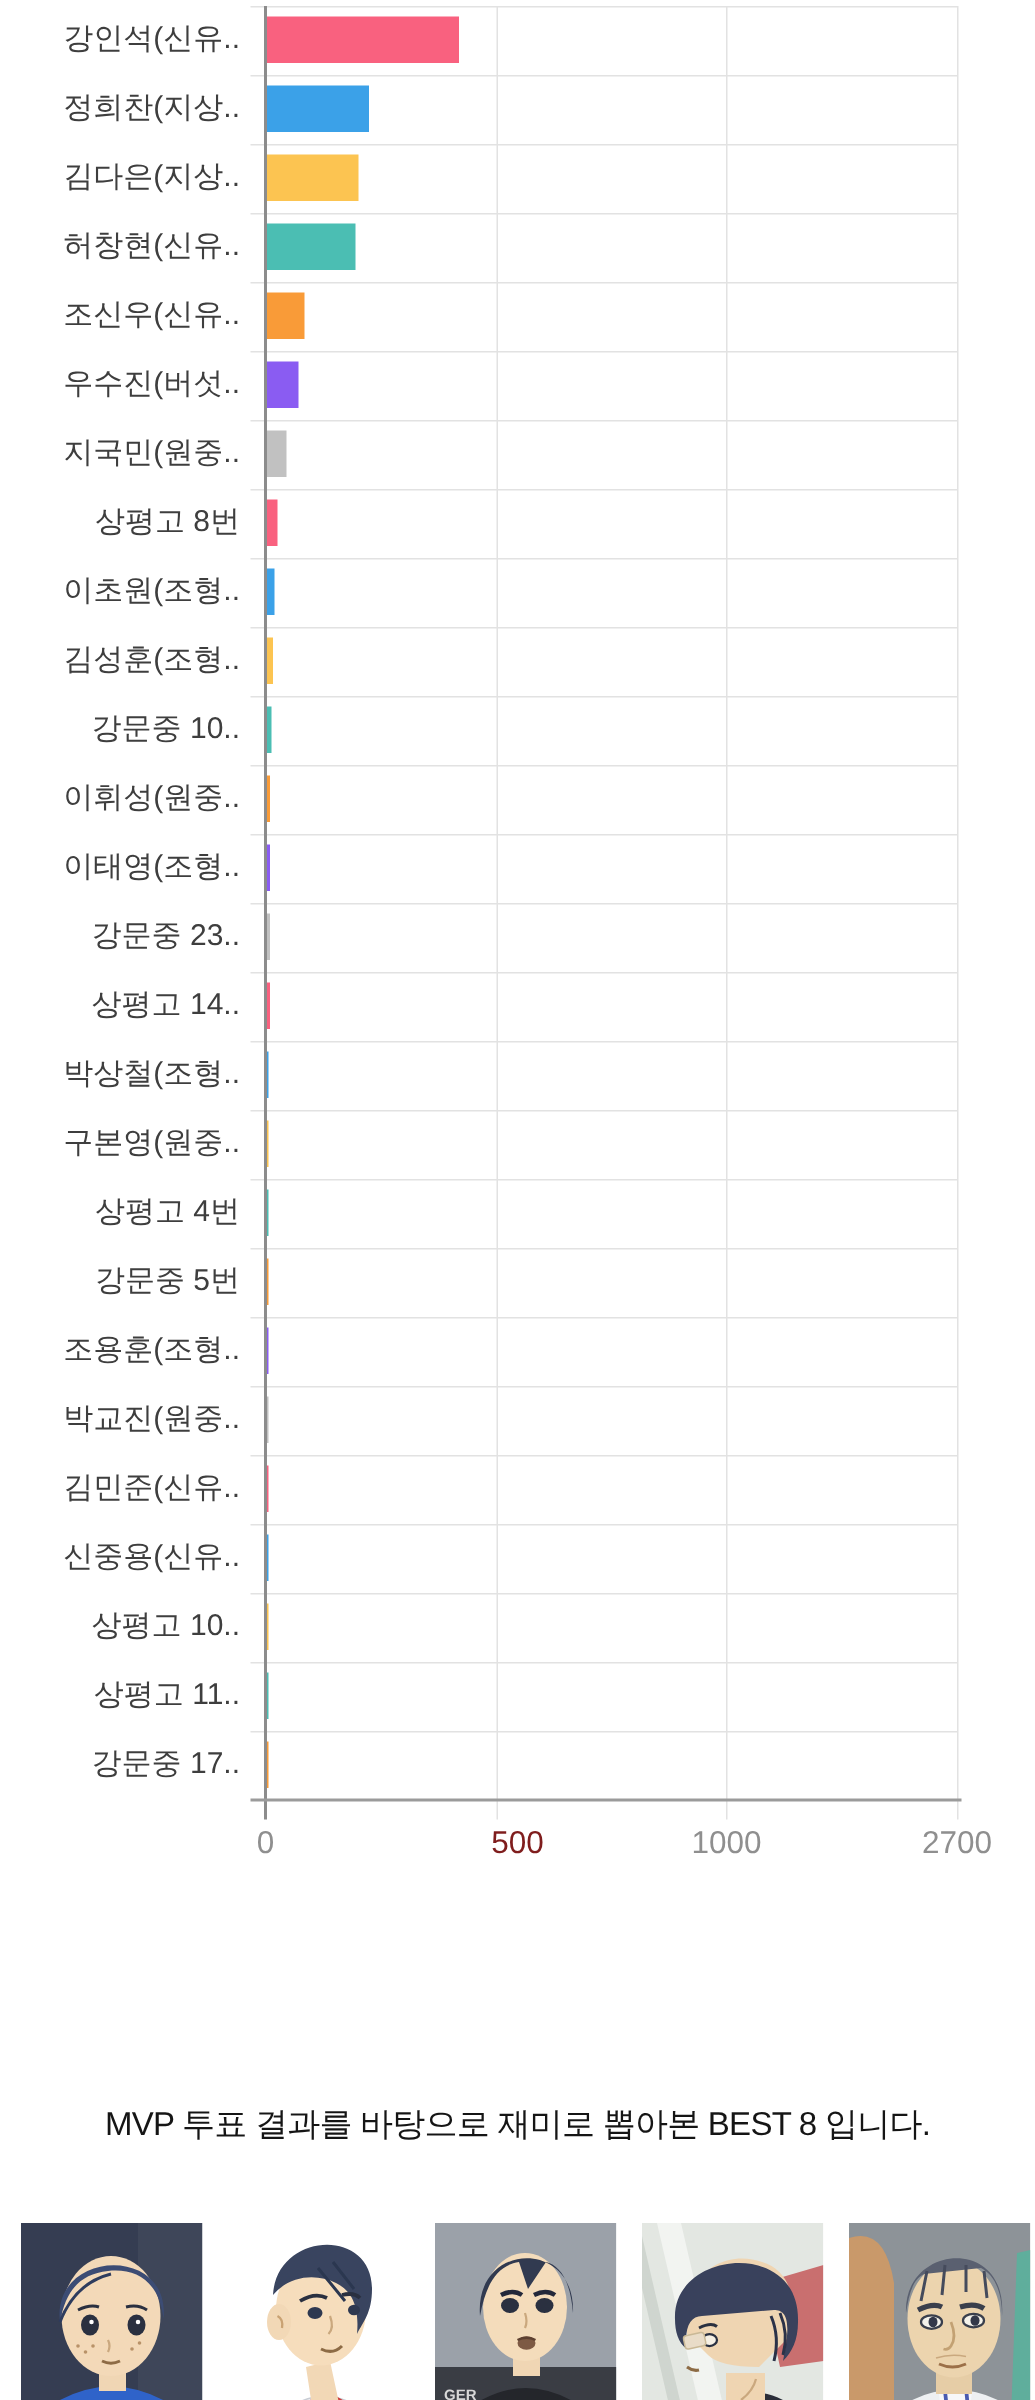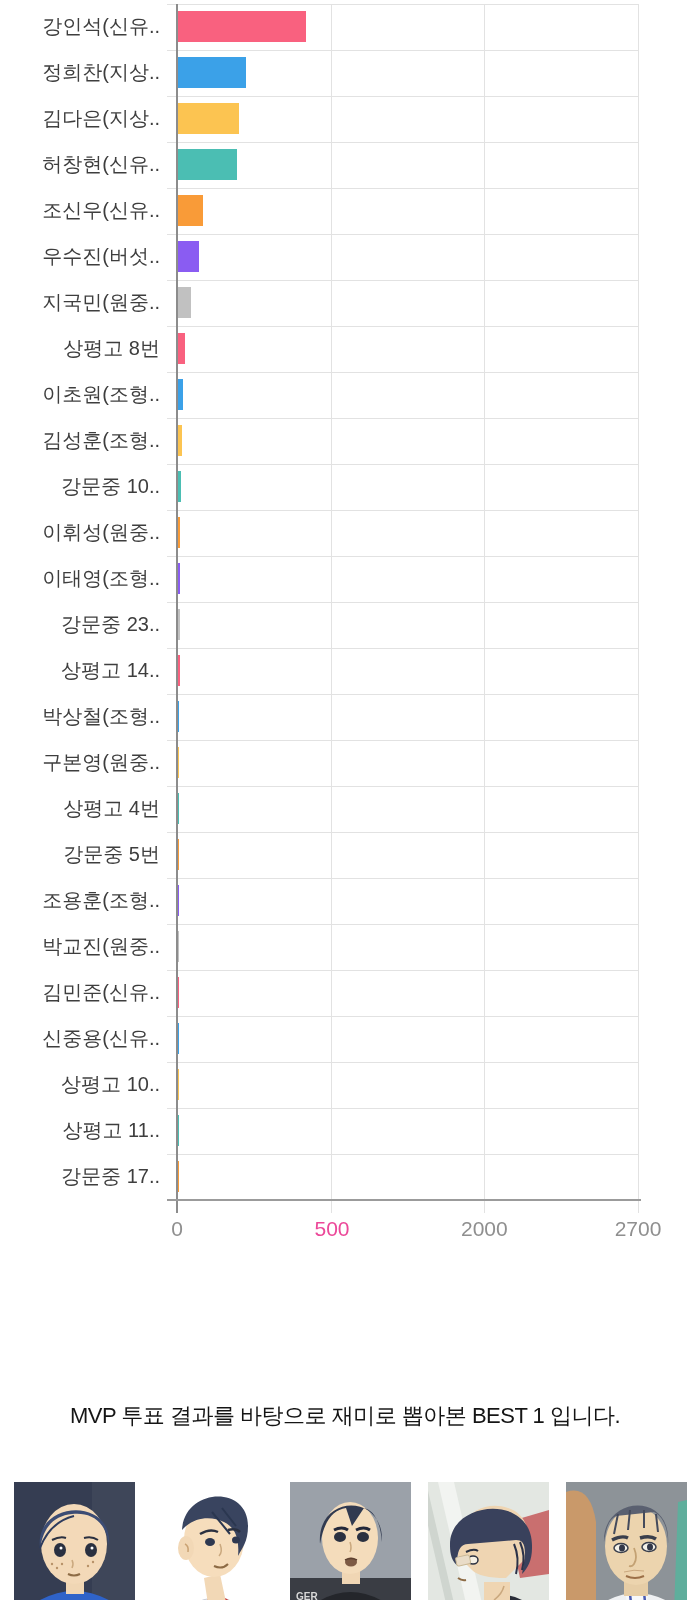--- a/index.html
+++ b/index.html
@@ -31,23 +31,23 @@
   .portrait  { position:absolute; top:0; width:121px; height:130px; overflow:hidden; }
   .portrait svg { display:block; }
 </style>
 </head>
 <body>
 
 <div class="chart">
   <div class="plot" id="plot">
       <div class="x-tick" style="left: 0px; color: rgb(143, 143, 143);">0</div>
       <div class="vgrid" style="left: 153.667px; background: rgb(226, 226, 226);"></div>
-      <div class="x-tick" style="left: 155px; color: #ec4899;">500</div>
+      <div class="x-tick" style="left: 168px; color: #7f1d1d;">500</div>
       <div class="vgrid" style="left: 307.333px; background: rgb(226, 226, 226);"></div>
-      <div class="x-tick" style="left: 307.333px; color: rgb(143, 143, 143);">2000</div>
+      <div class="x-tick" style="left: 307.333px; color: rgb(143, 143, 143);">1000</div>
       <div class="vgrid" style="left: 461px; background: rgb(226, 226, 226);"></div>
       <div class="x-tick" style="left: 461px; color: rgb(143, 143, 143);">2700</div>
       <div class="hgrid" style="top: 0px; background: rgb(226, 226, 226);"></div>
       <div class="bar" style="top: 7px; width: 127.54px; background: rgb(249, 97, 127);"></div>
       <div class="row-label" style="top: 7px; color: rgb(62, 62, 62);">강인석(신유..</div>
       <div class="hgrid" style="top: 46px; background: rgb(226, 226, 226);"></div>
       <div class="bar" style="top: 53px; width: 67.61px; background: rgb(59, 161, 232);"></div>
       <div class="row-label" style="top: 53px; color: rgb(62, 62, 62);">정희찬(지상..</div>
       <div class="hgrid" style="top: 92px; background: rgb(226, 226, 226);"></div>
       <div class="bar" style="top: 99px; width: 60.54px; background: rgb(252, 196, 81);"></div>
@@ -119,21 +119,21 @@
       <div class="bar" style="top: 1111px; width: 0.31px; background: rgb(75, 190, 179);"></div>
       <div class="row-label" style="top: 1111px; color: rgb(62, 62, 62);">상평고 11..</div>
       <div class="hgrid" style="top: 1150px; background: rgb(226, 226, 226);"></div>
       <div class="bar" style="top: 1157px; width: 0.31px; background: rgb(249, 155, 56);"></div>
       <div class="row-label" style="top: 1157px; color: rgb(62, 62, 62);">강문중 17..</div>
       <div class="yaxis" style="background: rgb(140, 140, 140);"></div>
       <div class="xaxis" style="top: 1195px;"></div>
     </div>
 </div>
 
-<div class="caption">MVP 투표 결과를 바탕으로 재미로 뽑아본 BEST 1 입니다.</div>
+<div class="caption">MVP 투표 결과를 바탕으로 재미로 뽑아본 BEST 8 입니다.</div>
 
 <div class="portraits">
 
   <div class="portrait" style="left:10px">
     <svg width="121" height="130" viewBox="0 0 121 130" xmlns="http://www.w3.org/2000/svg">
       <rect width="121" height="130" fill="#353d52"></rect>
       <rect x="78" width="43" height="130" fill="#3e4659"></rect>
       <path d="M8,130 Q60,88 113,130 Z" fill="#2f63c9"></path>
       <rect y="118" width="121" height="12" fill="#2f63c9"></rect>
       <path d="M52,96 h18 v16 h-18 Z" fill="#f0d6b4"></path>

